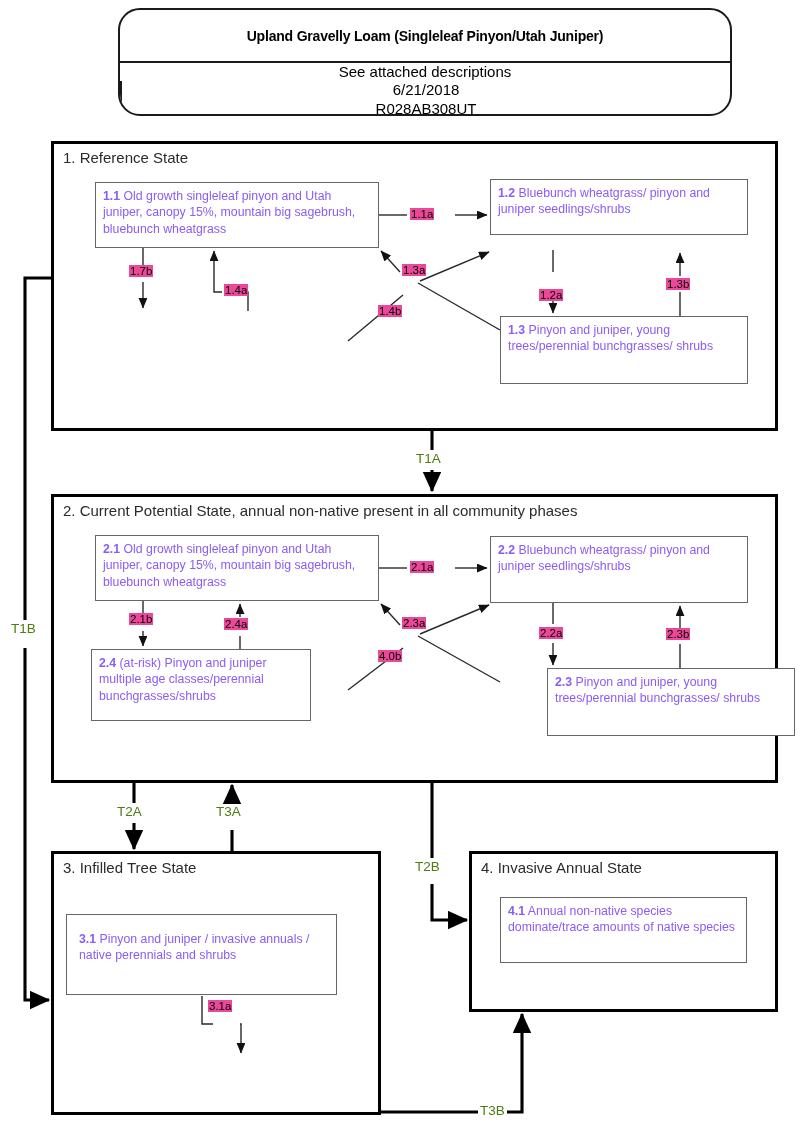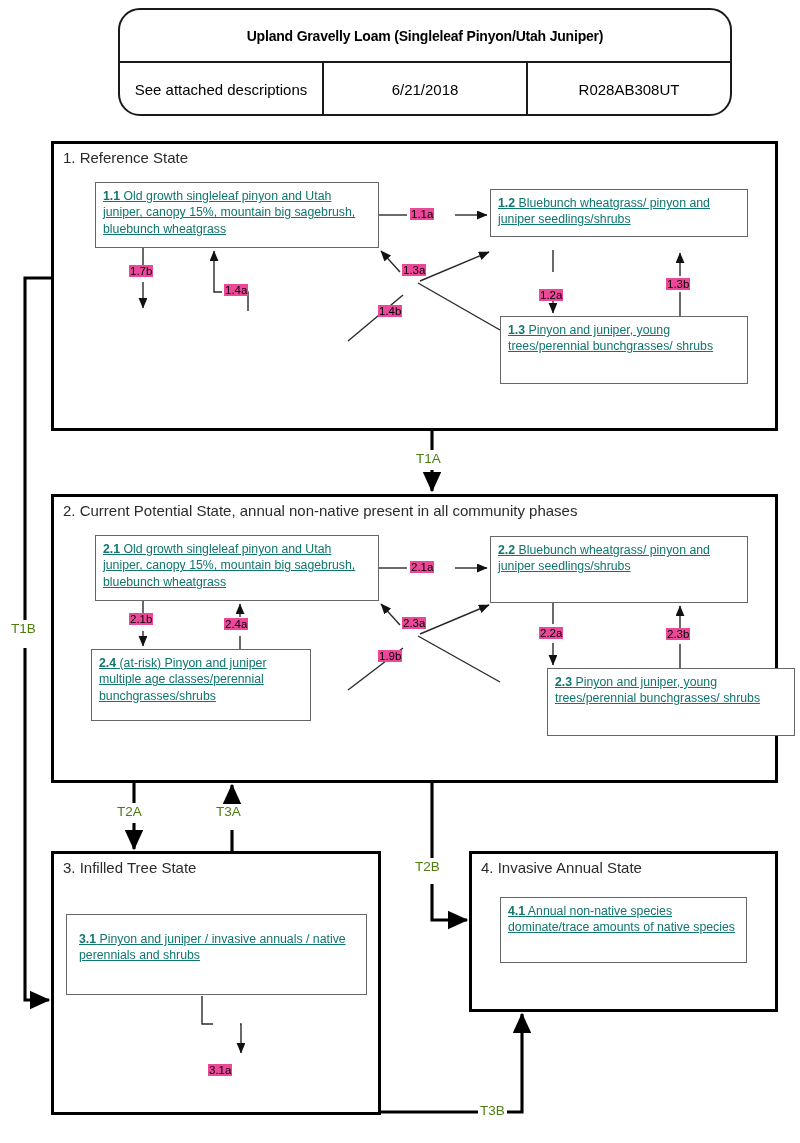--- a/index.html
+++ b/index.html
@@ -36,20 +36,21 @@
     border-bottom:2px solid #1a1a1a;
     box-sizing:border-box;
     text-align:center;
     padding:14px 6px;
   }
   .header-row{
     position:absolute;
     left:0; top:53px;
     width:100%; height:55px;
     display:flex;
+    flex-direction:column;
   }
   .header-cell{
     flex:1 1 0;
     display:flex; align-items:center; justify-content:center;
     font-size:15px;
     text-align:center;
     line-height:1.22;
     box-sizing:border-box;
     padding:0 4px;
   }
@@ -72,23 +73,22 @@
 
   
   .phase{
     position:absolute;
     border:1px solid #666666;
     box-sizing:border-box;
     background:#ffffff;
     font-size:12.3px;
     line-height:1.33;
     padding:5px 6px 4px 7px;
-    color:#0f766e;
+    color:#8b5cf6;
     overflow:hidden;
-    text-decoration:underline;
   }
   .phase b{ font-weight:bold; }
 
   
   #wires{
     position:absolute;
     left:0; top:0;
     width:800px; height:1143px;
     pointer-events:none;
   }
@@ -122,21 +122,21 @@
       <div class="header-cell">R028AB308UT</div>
     </div>
   </div>
 
   <div class="state-box" style="left:51px; top:141px; width:727px; height:290px;">
     <div class="state-title">1. Reference State</div>
   </div>
   <div class="phase" style="left:95px; top:182px; width:284px; height:66px;">
     <b>1.1</b><span> Old growth singleleaf pinyon and Utah juniper, canopy 15%, mountain big sagebrush, bluebunch wheatgrass</span>
   </div>
-  <div class="phase" style="left:490px; top:189px; width:258px; height:48px;">
+  <div class="phase" style="left:490px; top:179px; width:258px; height:56px;">
     <b>1.2</b><span> Bluebunch wheatgrass/ pinyon and juniper seedlings/shrubs</span>
   </div>
   <div class="phase" style="left:500px; top:316px; width:248px; height:68px;">
     <b>1.3</b><span> Pinyon and juniper, young trees/perennial bunchgrasses/ shrubs</span>
   </div>
 
   <div class="state-box" style="left:51px; top:494px; width:727px; height:289px;">
     <div class="state-title">2. Current Potential State, annual non-native present in all community phases</div>
   </div>
   <div class="phase" style="left:95px; top:535px; width:284px; height:66px;">
@@ -148,21 +148,21 @@
   <div class="phase" style="left:500px; top:668px; width:248px; height:68px;margin-left:47px;">
     <b>2.3</b><span> Pinyon and juniper, young trees/perennial bunchgrasses/ shrubs</span>
   </div>
   <div class="phase" style="left:91px; top:649px; width:220px; height:72px;">
     <b>2.4</b><span> (at-risk) Pinyon and juniper multiple age classes/perennial bunchgrasses/shrubs</span>
   </div>
 
   <div class="state-box" style="left:51px; top:851px; width:330px; height:264px;">
     <div class="state-title">3. Infilled Tree State</div>
   </div>
-  <div class="phase" style="left:66px; top:914px; width:301px; height:81px; padding-top:16px;padding-left:12px;">
+  <div class="phase" style="left:66px; top:914px; width:271px; height:81px; padding-top:16px;padding-left:12px;">
     <b>3.1</b><span> Pinyon and  juniper / invasive annuals / native perennials and shrubs</span>
   </div>
 
   <div class="state-box" style="left:469px; top:851px; width:309px; height:161px;">
     <div class="state-title">4. Invasive Annual State</div>
   </div>
   <div class="phase" style="left:500px; top:897px; width:247px; height:66px;">
     <b>4.1</b><span> Annual non-native species dominate/trace amounts of native species</span>
   </div>
 
@@ -254,25 +254,25 @@
   <div class="lbl" style="left:224px; top:284px;">1.4a</div>
   <div class="lbl" style="left:402px; top:264px;">1.3a</div>
   <div class="lbl" style="left:378px; top:305px;">1.4b</div>
   <div class="lbl" style="left:539px; top:275px;margin-top:14px;">1.2a</div>
   <div class="lbl" style="left:666px; top:278px;">1.3b</div>
 
   <div class="lbl" style="left:410px; top:561px;">2.1a</div>
   <div class="lbl" style="left:129px; top:613px;">2.1b</div>
   <div class="lbl" style="left:224px; top:618px;">2.4a</div>
   <div class="lbl" style="left:402px; top:617px;">2.3a</div>
-  <div class="lbl" style="left:378px; top:650px;">1.9b</div>
+  <div class="lbl" style="left:378px; top:650px;">4.0b</div>
   <div class="lbl" style="left:539px; top:627px;">2.2a</div>
   <div class="lbl" style="left:666px; top:628px;">2.3b</div>
 
-  <div class="lbl" style="left:208px; top:1064px;">3.1a</div>
+  <div class="lbl" style="left:208px; top:1000px;">3.1a</div>
 
   <div class="lbl-big" style="left:414px; top:451px;">T1A</div>
   <div class="lbl-big" style="left:9px; top:621px;">T1B</div>
   <div class="lbl-big" style="left:115px; top:804px;">T2A</div>
   <div class="lbl-big" style="left:214px; top:804px;">T3A</div>
   <div class="lbl-big" style="left:413px; top:859px;">T2B</div>
   <div class="lbl-big" style="left:478px; top:1103px;">T3B</div>
 
 </div>
 

